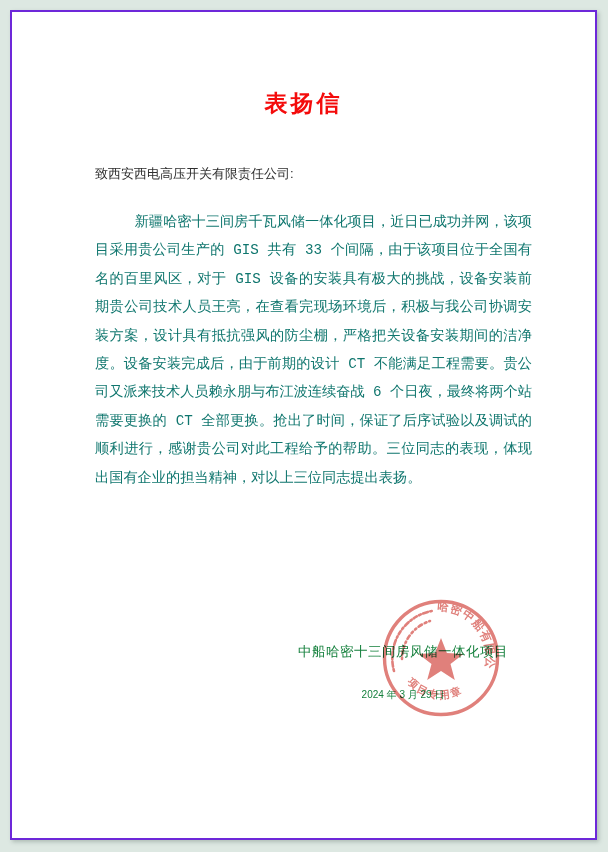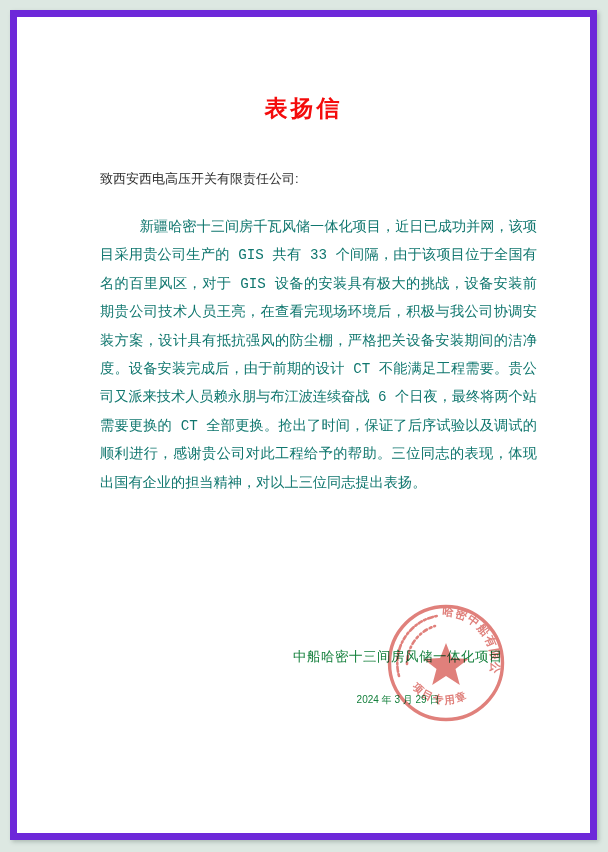--- a/index.html
+++ b/index.html
@@ -9,21 +9,21 @@
     position: relative;
     font-family: "Liberation Sans", "DejaVu Sans", sans-serif;
     overflow: hidden;
   }
   .page {
     position: absolute;
     left: 10px; top: 10px;
     width: 587px; height: 830px;
     background: #ffffff;
     box-shadow: 2px 2px 4px rgba(90,110,100,0.35);
-    border: 7px solid #6d28d9;
+    border: 2px solid #6d28d9;
     box-sizing: border-box;
   }
   .letter-title {
     position: absolute;
     top: 76px; left: 0; right: 0;
     text-align: center;
     font-family: "Liberation Serif", "DejaVu Serif", serif;
     font-size: 23px;
     font-weight: bold;
     letter-spacing: 3px;

